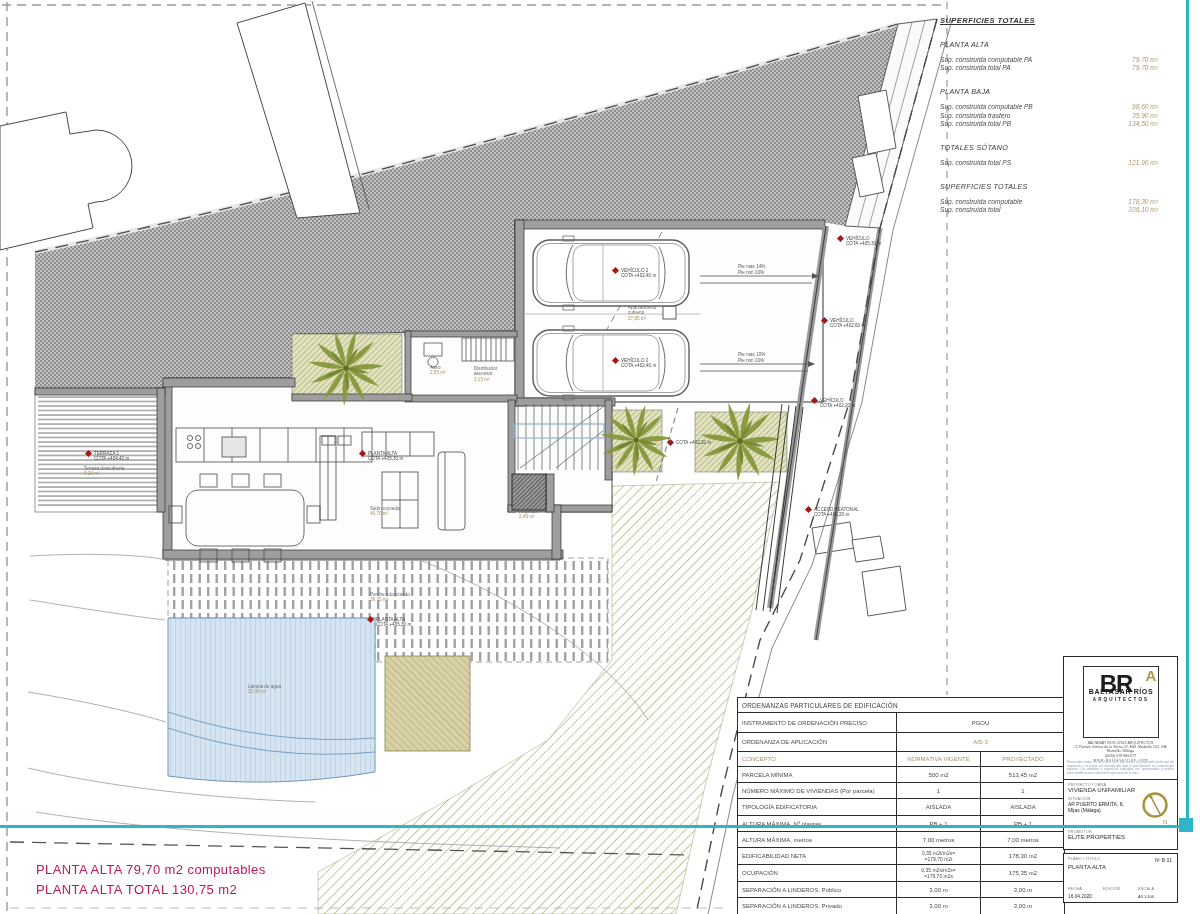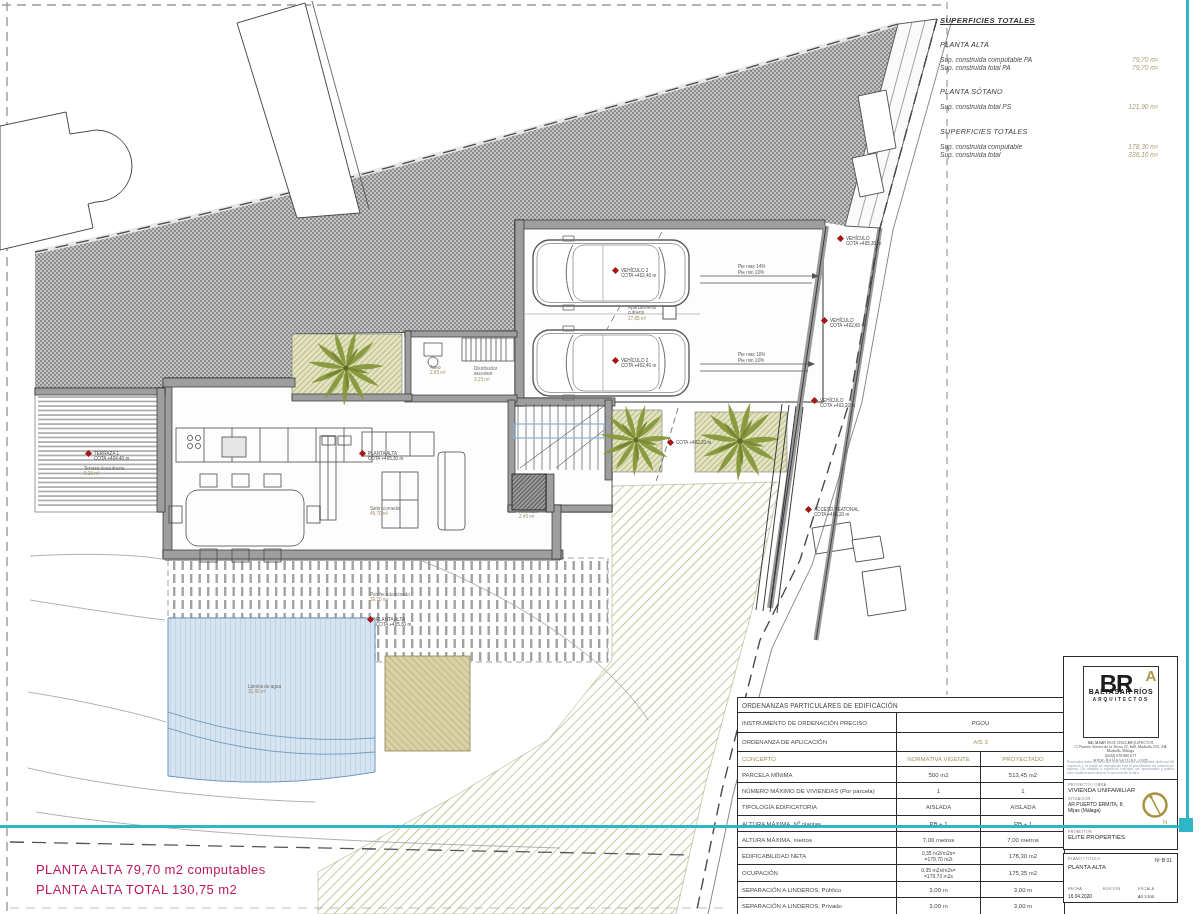--- a/index.html
+++ b/index.html
@@ -358,21 +358,36 @@
           <div class="sup-row">
             <span class="lbl">Sup. construída computable PA</span>
             <span class="val">79,70 m²</span>
           </div>
           <div class="sup-row">
             <span class="lbl">Sup. construída total PA</span>
             <span class="val">79,70 m²</span>
           </div>
         </div>
         <div class="sup-sec">
-          <div class="sup-h">PLANTA SÓTANO</div>
+          <div class="sup-h">PLANTA BAJA</div>
+          <div class="sup-row">
+            <span class="lbl">Sup. construída computable PB</span>
+            <span class="val">98,60 m²</span>
+          </div>
+          <div class="sup-row">
+            <span class="lbl">Sup. construída trastero</span>
+            <span class="val">35,90 m²</span>
+          </div>
+          <div class="sup-row">
+            <span class="lbl">Sup. construída total PB</span>
+            <span class="val">134,50 m²</span>
+          </div>
+        </div>
+        <div class="sup-sec">
+          <div class="sup-h">TOTALES SÓTANO</div>
           <div class="sup-row">
             <span class="lbl">Sup. construída total PS</span>
             <span class="val">121,90 m²</span>
           </div>
         </div>
         <div class="sup-sec">
           <div class="sup-h">SUPERFICIES TOTALES</div>
           <div class="sup-row">
             <span class="lbl">Sup. construída computable</span>
             <span class="val">178,30 m²</span>

